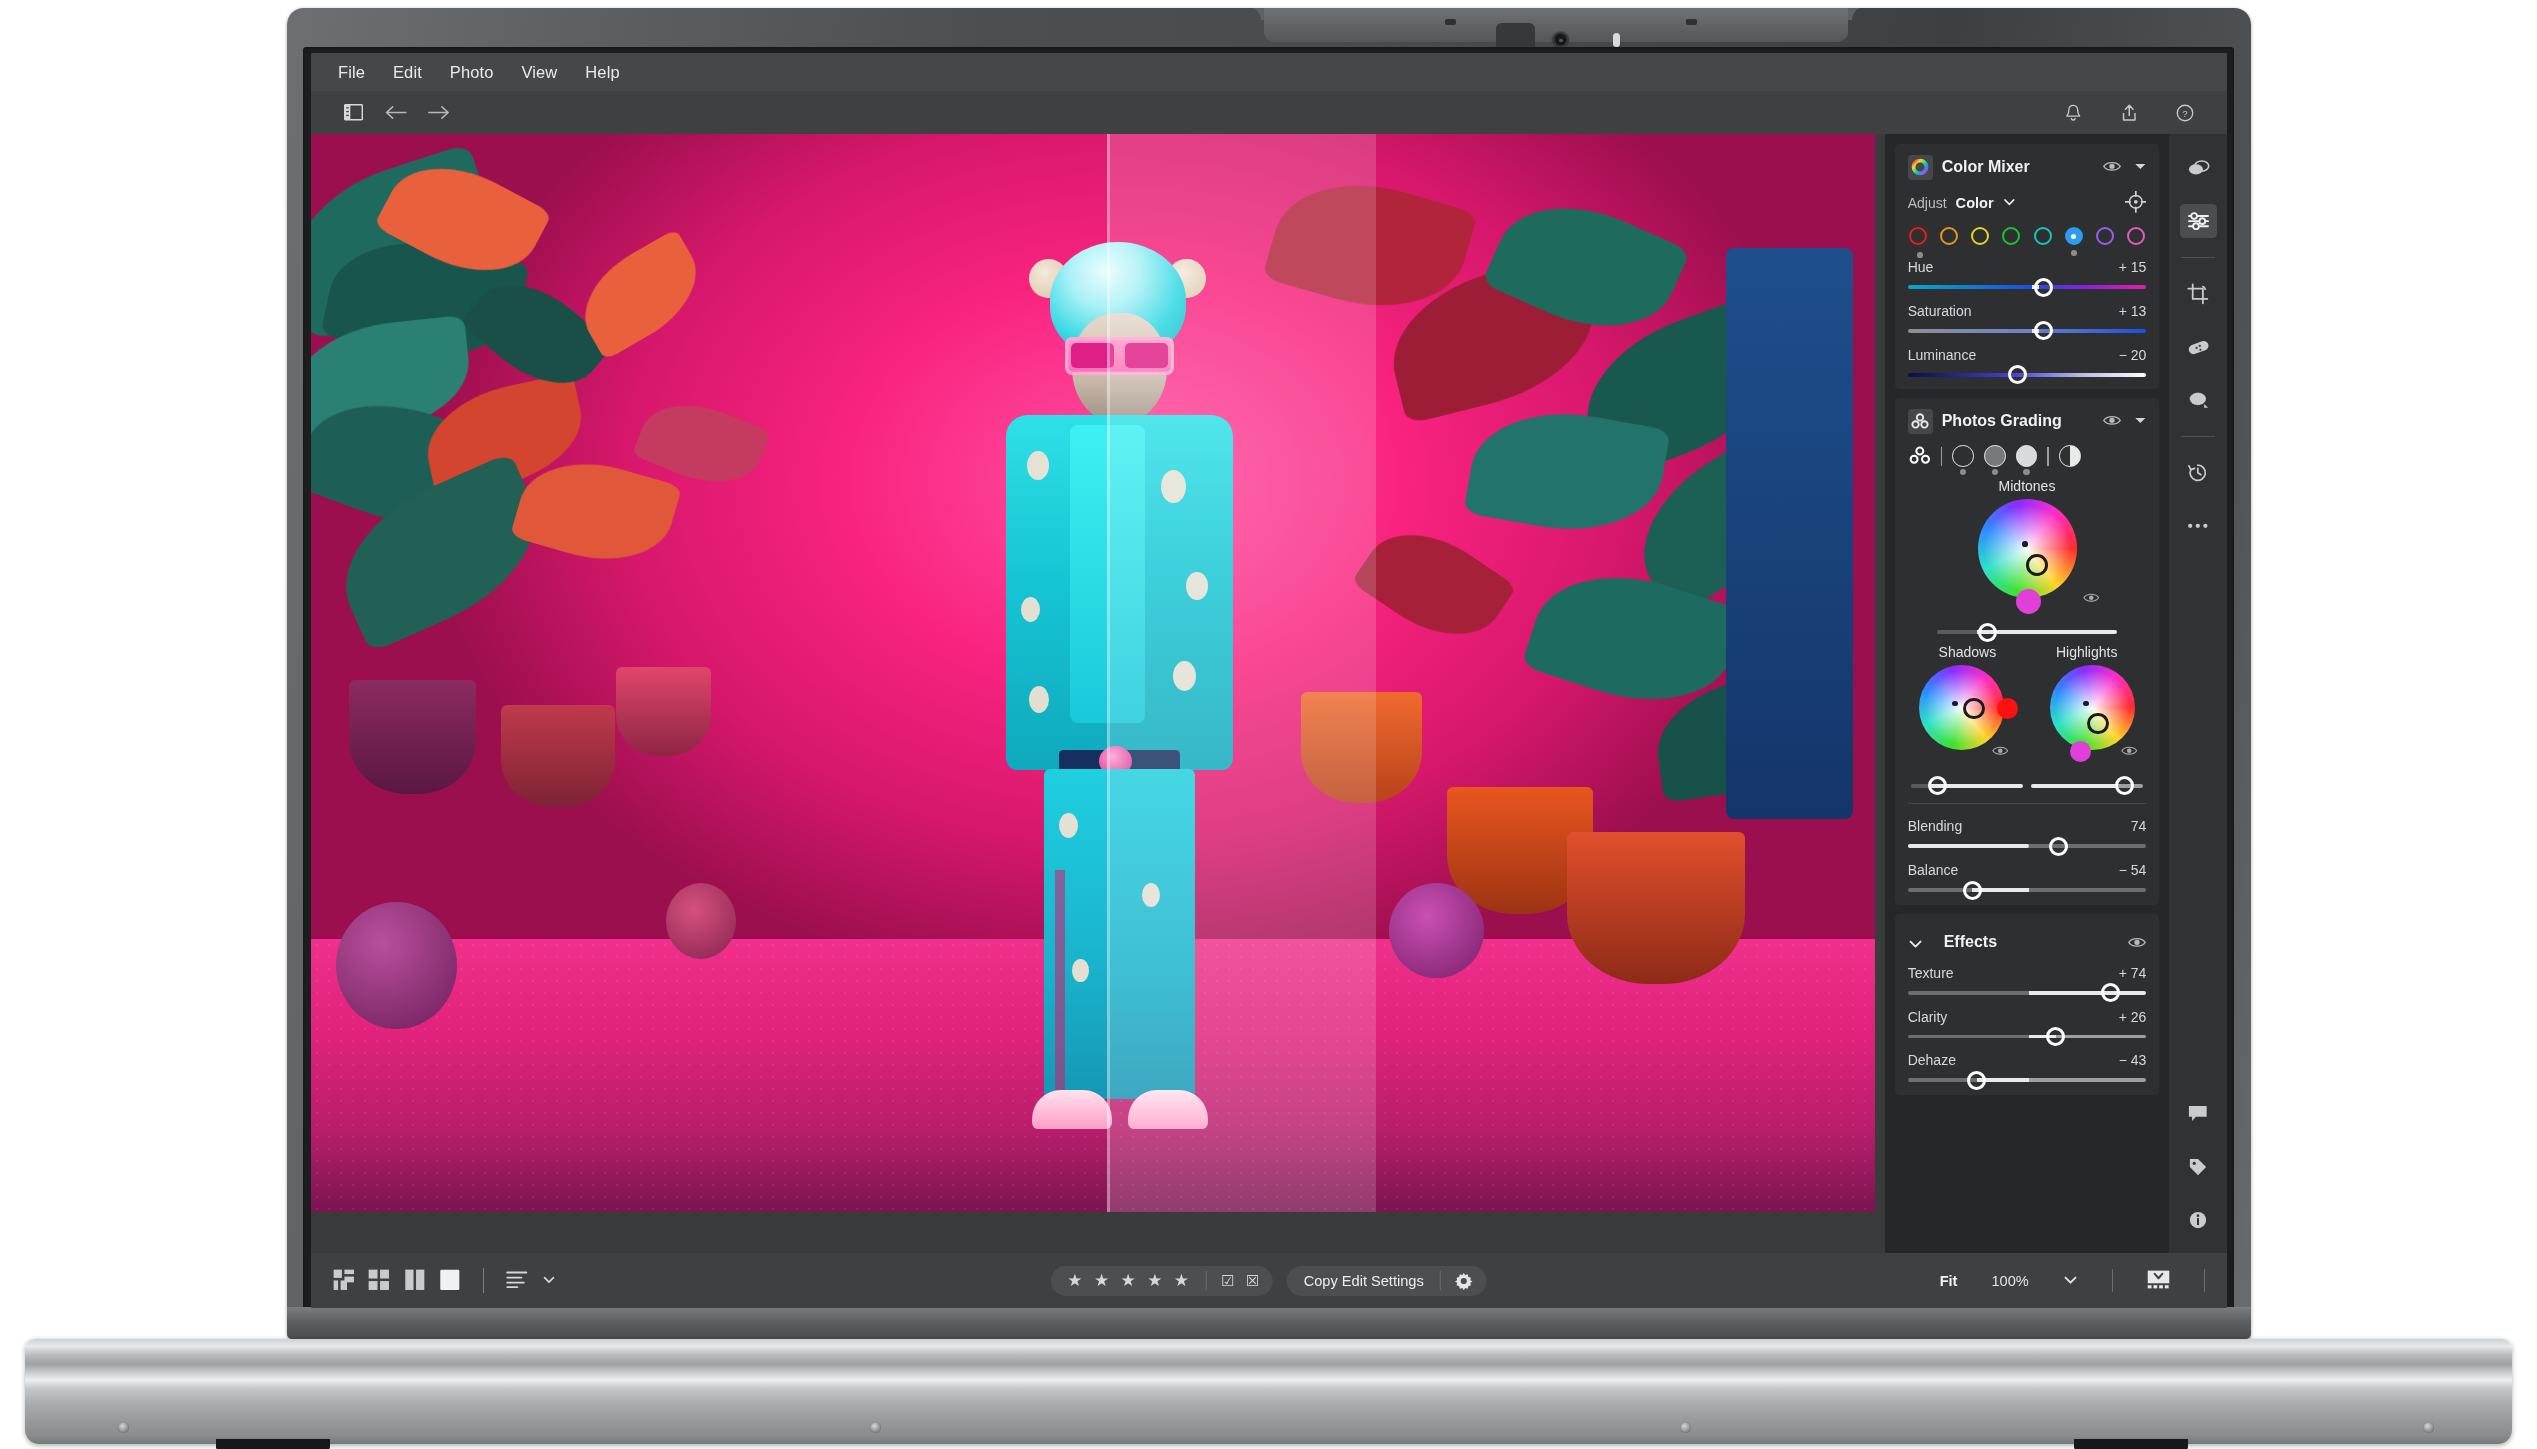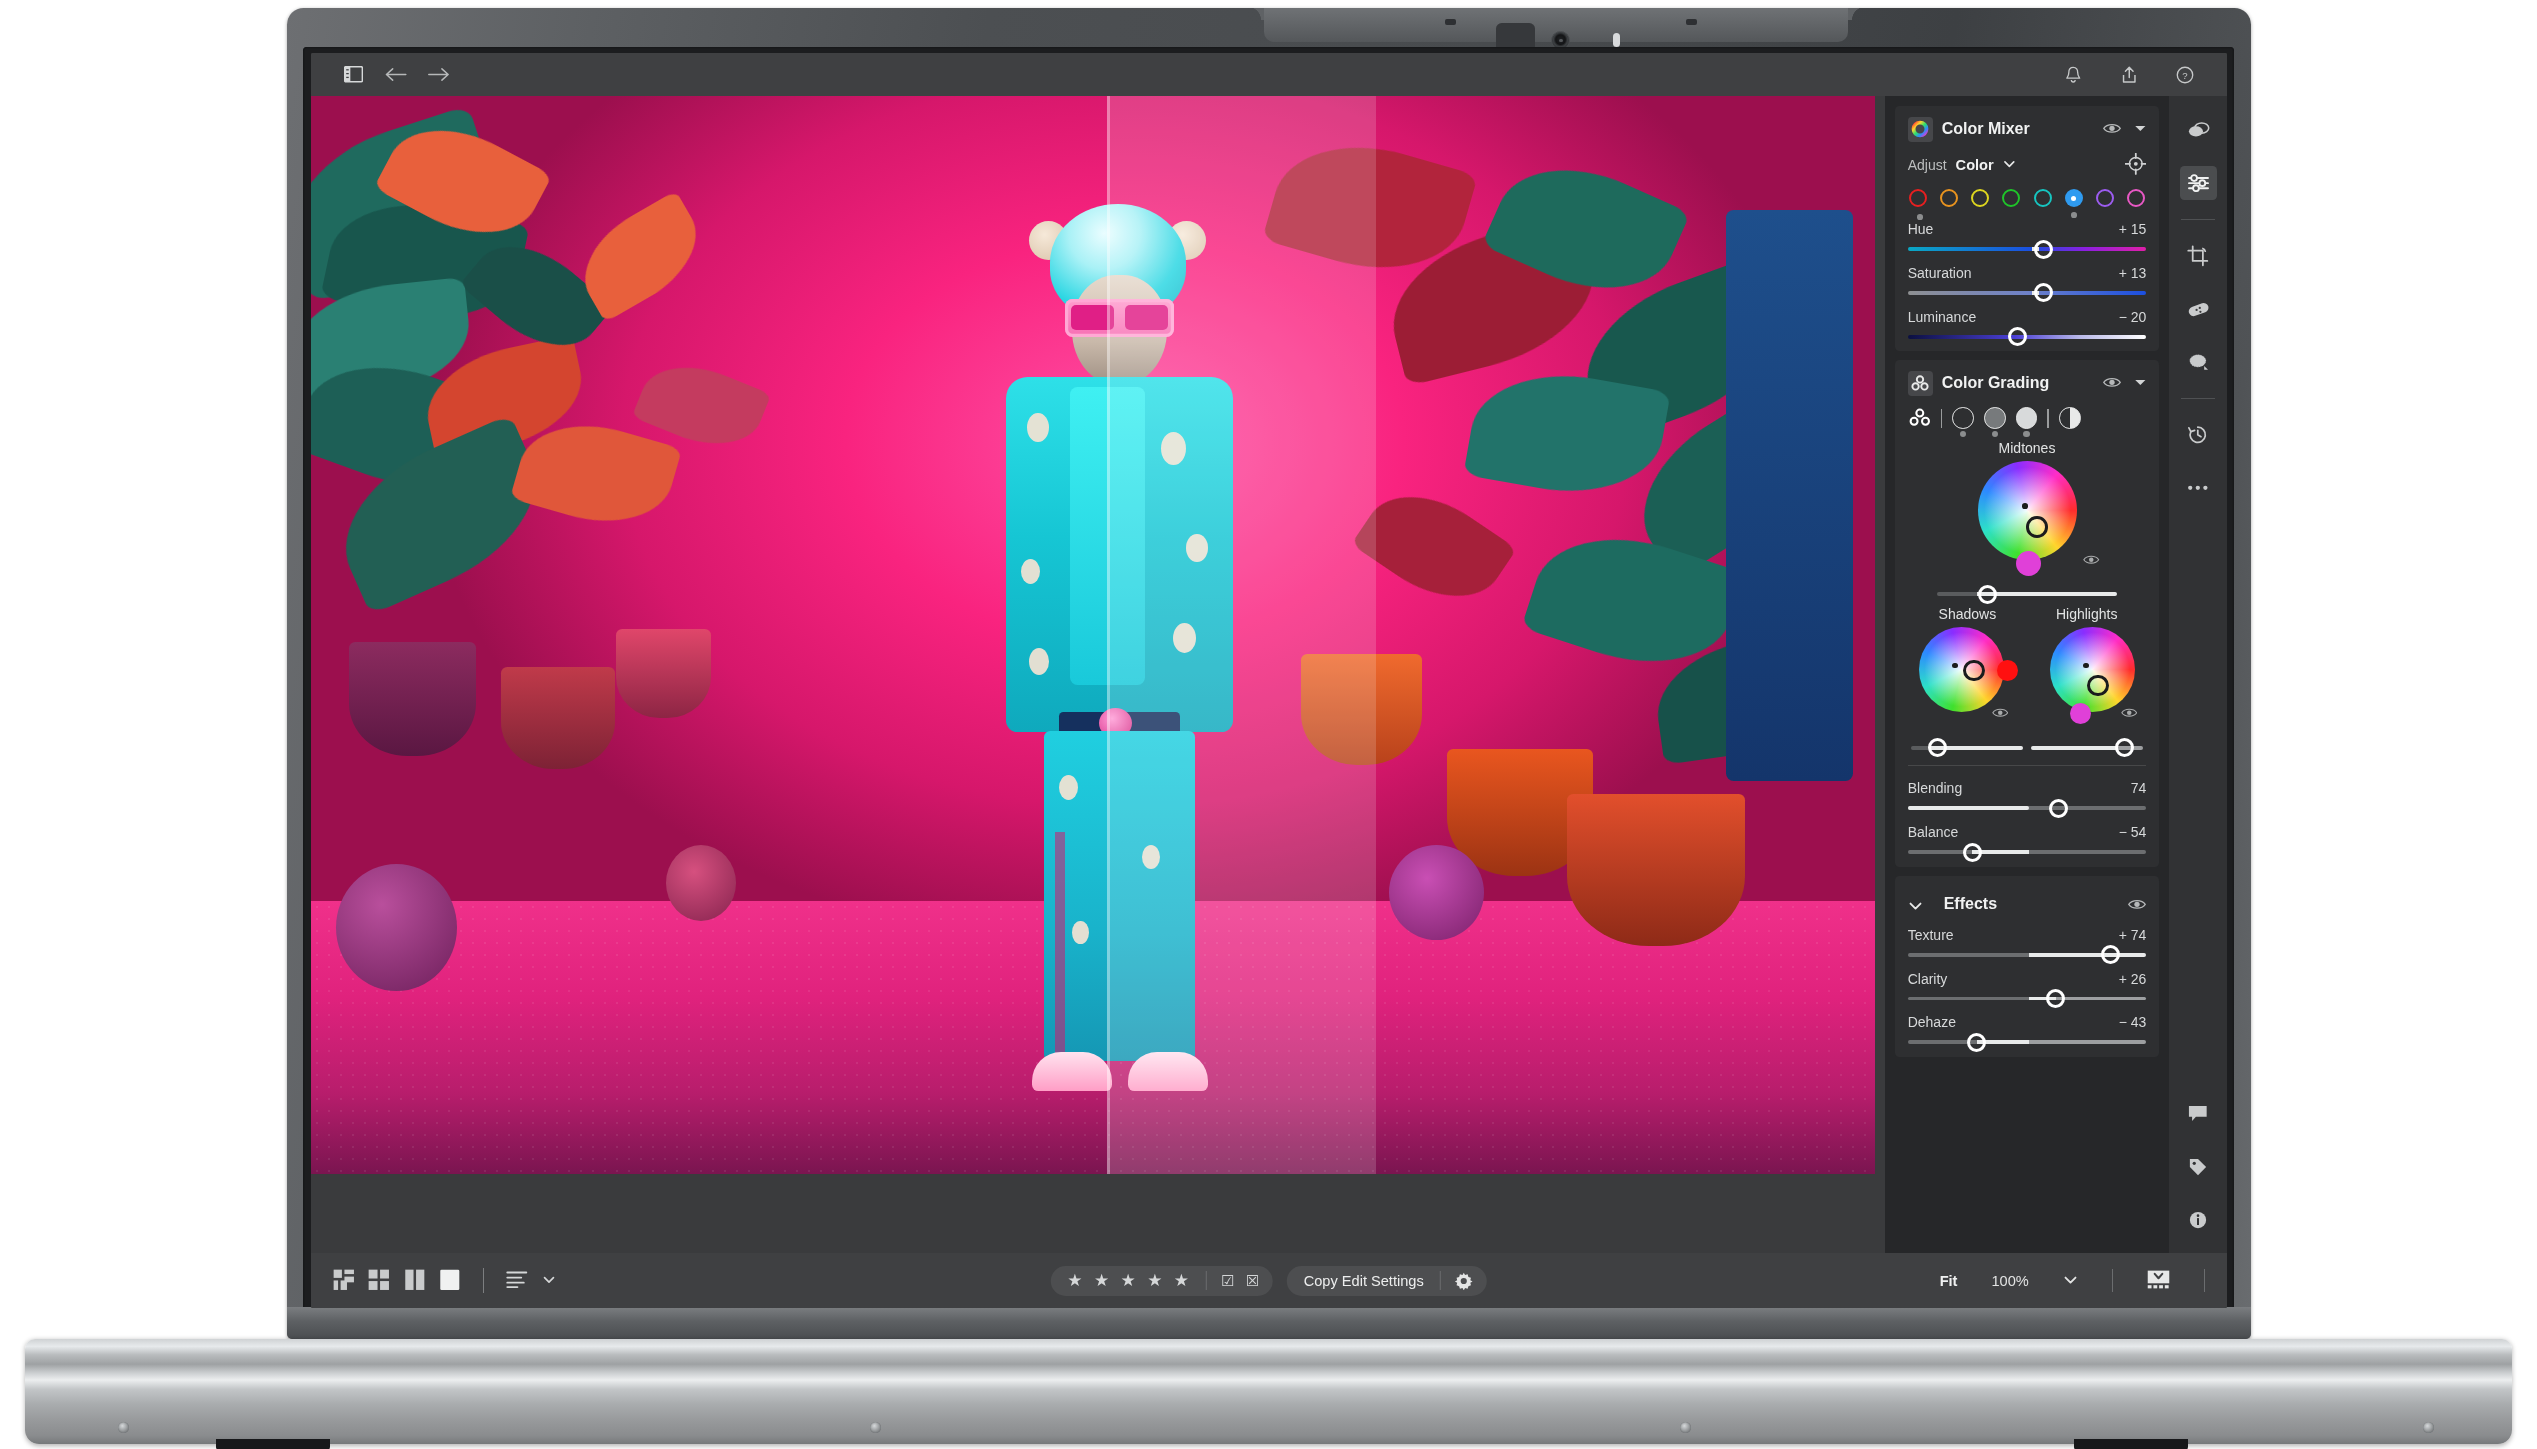--- a/index.html
+++ b/index.html
@@ -222,20 +222,27 @@
     <div class="cam-block"></div>
     <div class="cam-lens"></div>
     <div class="cam-led"></div>
   </div>
   <div class="bezel"></div>
   <div class="lid-bottom-strip"></div>
 
   <div class="screen">
     <div class="app">
 
+      <div class="menubar">
+        <span class="menu-item">File</span>
+        <span class="menu-item">Edit</span>
+        <span class="menu-item">Photo</span>
+        <span class="menu-item">View</span>
+        <span class="menu-item">Help</span>
+      </div>
 
       <div class="toolbar">
         <div class="tb-left">
           <div class="tb-icon">
             <svg width="19" height="16.5" viewBox="0 0 30 26">
                 <rect x="1" y="1" width="28" height="24" rx="2" fill="none" stroke="#d7d9da" stroke-width="2.4"></rect>
                 <rect x="1" y="1" width="9" height="24" fill="#d7d9da"></rect>
                 <rect x="3.5" y="5" width="4" height="2" fill="#3f4042"></rect>
                 <rect x="3.5" y="11" width="4" height="2" fill="#3f4042"></rect>
                 <rect x="3.5" y="17" width="4" height="2" fill="#3f4042"></rect>
@@ -449,21 +456,21 @@
 
           <div class="card">
             <div class="card-head">
               <div class="card-badge">
                 <svg width="18" height="16.5" viewBox="0 0 28 26">
                   <circle cx="14" cy="7" r="5" fill="none" stroke="#e8e9e9" stroke-width="3"></circle>
                   <circle cx="7" cy="18" r="5" fill="none" stroke="#e8e9e9" stroke-width="3"></circle>
                   <circle cx="21" cy="18" r="5" fill="none" stroke="#e8e9e9" stroke-width="3"></circle>
                 </svg>
               </div>
-              <span class="card-title">Color Grading</span>
+              <span class="card-title">Photos Grading</span>
               <span class="head-icons">
                 <span>
                   <svg width="18" height="12.7" viewBox="0 0 28 20">
                       <path d="M1 10 C6 2 22 2 27 10 C22 18 6 18 1 10 Z" fill="none" stroke="#b6b8b9" stroke-width="2"></path>
                       <circle cx="14" cy="10" r="4.2" fill="#b6b8b9"></circle>
                     </svg>
                 </span>
                 <span>
                   <svg width="12.7" height="9" viewBox="0 0 20 14">
                       <path d="M2 3 L10 11 L18 3 Z" fill="#d2d4d5"></path>

